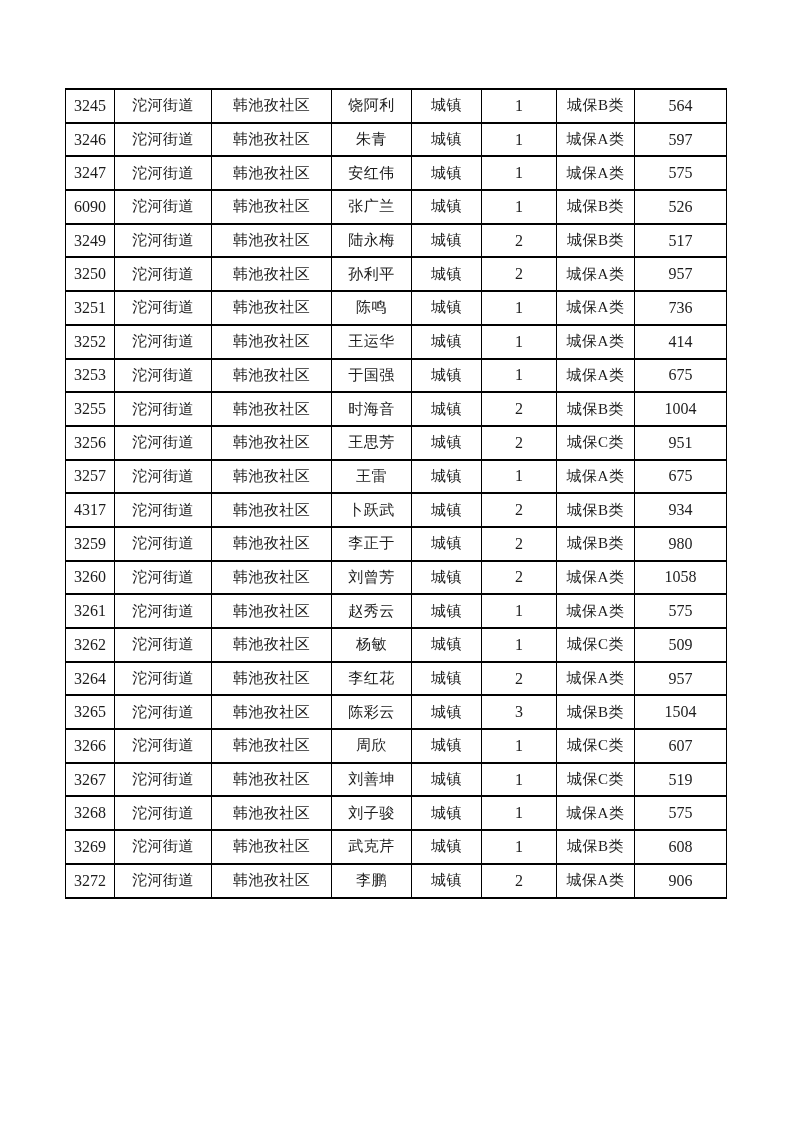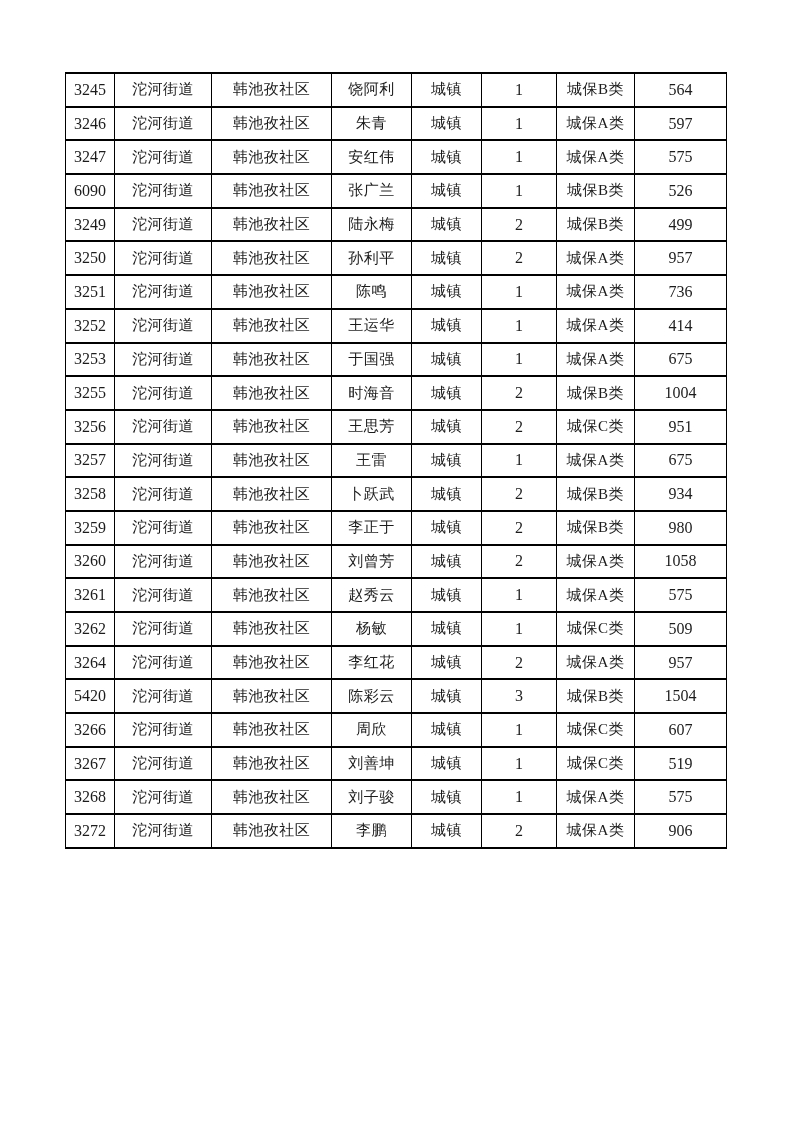--- a/index.html
+++ b/index.html
@@ -17,21 +17,21 @@
   .page {
     position: absolute;
     left: 0; top: 0;
     width: 793px;
     height: 1122px;
     background: #ffffff;
   }
   .table-wrap {
     position: absolute;
     left: 65px;
-    top: 72px;
+    top: 88px;
   }
   table.data-table {
     border-collapse: collapse;
     table-layout: fixed;
     width: 661px;
     background: #ffffff;
   }
   table.data-table td {
     border: 2px solid #000000;
     border-left-width: 1.5px;
@@ -109,21 +109,21 @@
             <td class="num">526</td>
           </tr>
           <tr>
             <td class="num">3249</td>
             <td>沱河街道</td>
             <td>韩池孜社区</td>
             <td>陆永梅</td>
             <td>城镇</td>
             <td class="num">2</td>
             <td>城保B类</td>
-            <td class="num">499</td>
+            <td class="num">517</td>
           </tr>
           <tr>
             <td class="num">3250</td>
             <td>沱河街道</td>
             <td>韩池孜社区</td>
             <td>孙利平</td>
             <td>城镇</td>
             <td class="num">2</td>
             <td>城保A类</td>
             <td class="num">957</td>
@@ -182,21 +182,21 @@
             <td class="num">3257</td>
             <td>沱河街道</td>
             <td>韩池孜社区</td>
             <td>王雷</td>
             <td>城镇</td>
             <td class="num">1</td>
             <td>城保A类</td>
             <td class="num">675</td>
           </tr>
           <tr>
-            <td class="num">3258</td>
+            <td class="num">4317</td>
             <td>沱河街道</td>
             <td>韩池孜社区</td>
             <td>卜跃武</td>
             <td>城镇</td>
             <td class="num">2</td>
             <td>城保B类</td>
             <td class="num">934</td>
           </tr>
           <tr>
             <td class="num">3259</td>
@@ -242,21 +242,21 @@
             <td class="num">3264</td>
             <td>沱河街道</td>
             <td>韩池孜社区</td>
             <td>李红花</td>
             <td>城镇</td>
             <td class="num">2</td>
             <td>城保A类</td>
             <td class="num">957</td>
           </tr>
           <tr>
-            <td class="num">5420</td>
+            <td class="num">3265</td>
             <td>沱河街道</td>
             <td>韩池孜社区</td>
             <td>陈彩云</td>
             <td>城镇</td>
             <td class="num">3</td>
             <td>城保B类</td>
             <td class="num">1504</td>
           </tr>
           <tr>
             <td class="num">3266</td>
@@ -280,20 +280,30 @@
           </tr>
           <tr>
             <td class="num">3268</td>
             <td>沱河街道</td>
             <td>韩池孜社区</td>
             <td>刘子骏</td>
             <td>城镇</td>
             <td class="num">1</td>
             <td>城保A类</td>
             <td class="num">575</td>
+          </tr>
+          <tr>
+            <td class="num">3269</td>
+            <td>沱河街道</td>
+            <td>韩池孜社区</td>
+            <td>武克芹</td>
+            <td>城镇</td>
+            <td class="num">1</td>
+            <td>城保B类</td>
+            <td class="num">608</td>
           </tr>
           <tr>
             <td class="num">3272</td>
             <td>沱河街道</td>
             <td>韩池孜社区</td>
             <td>李鹏</td>
             <td>城镇</td>
             <td class="num">2</td>
             <td>城保A类</td>
             <td class="num">906</td>

